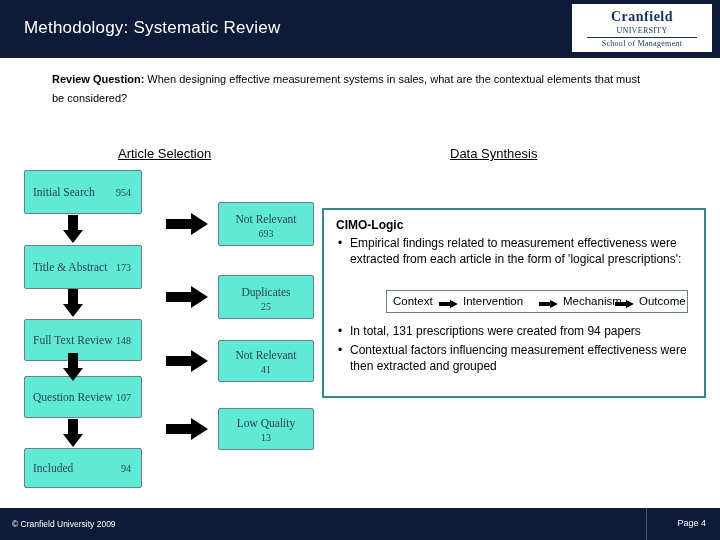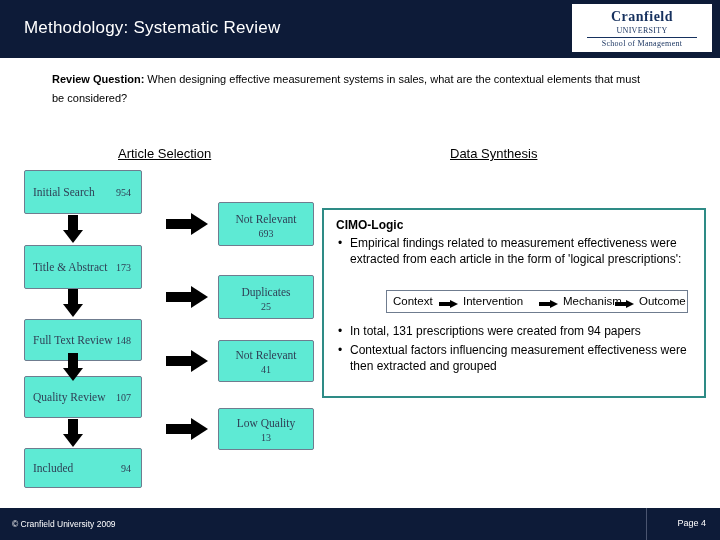--- a/index.html
+++ b/index.html
@@ -306,21 +306,21 @@
 </div>
 <div class="flowbox" id="box-title">
   <div class="fb-label">Title &amp; Abstract</div>
   <div class="fb-num">173</div>
 </div>
 <div class="flowbox" id="box-fulltext">
   <div class="fb-label">Full Text Review</div>
   <div class="fb-num">148</div>
 </div>
 <div class="flowbox" id="box-quality">
-  <div class="fb-label">Quality Review</div>
+  <div class="fb-label">Question Review</div>
   <div class="fb-num">107</div>
 </div>
 <div class="flowbox" id="box-included">
   <div class="fb-label">Included</div>
   <div class="fb-num">94</div>
 </div>
 
 <div class="arrow-down" id="arr-d1">
     <div class="shaft"></div>
     <div class="head"></div>

